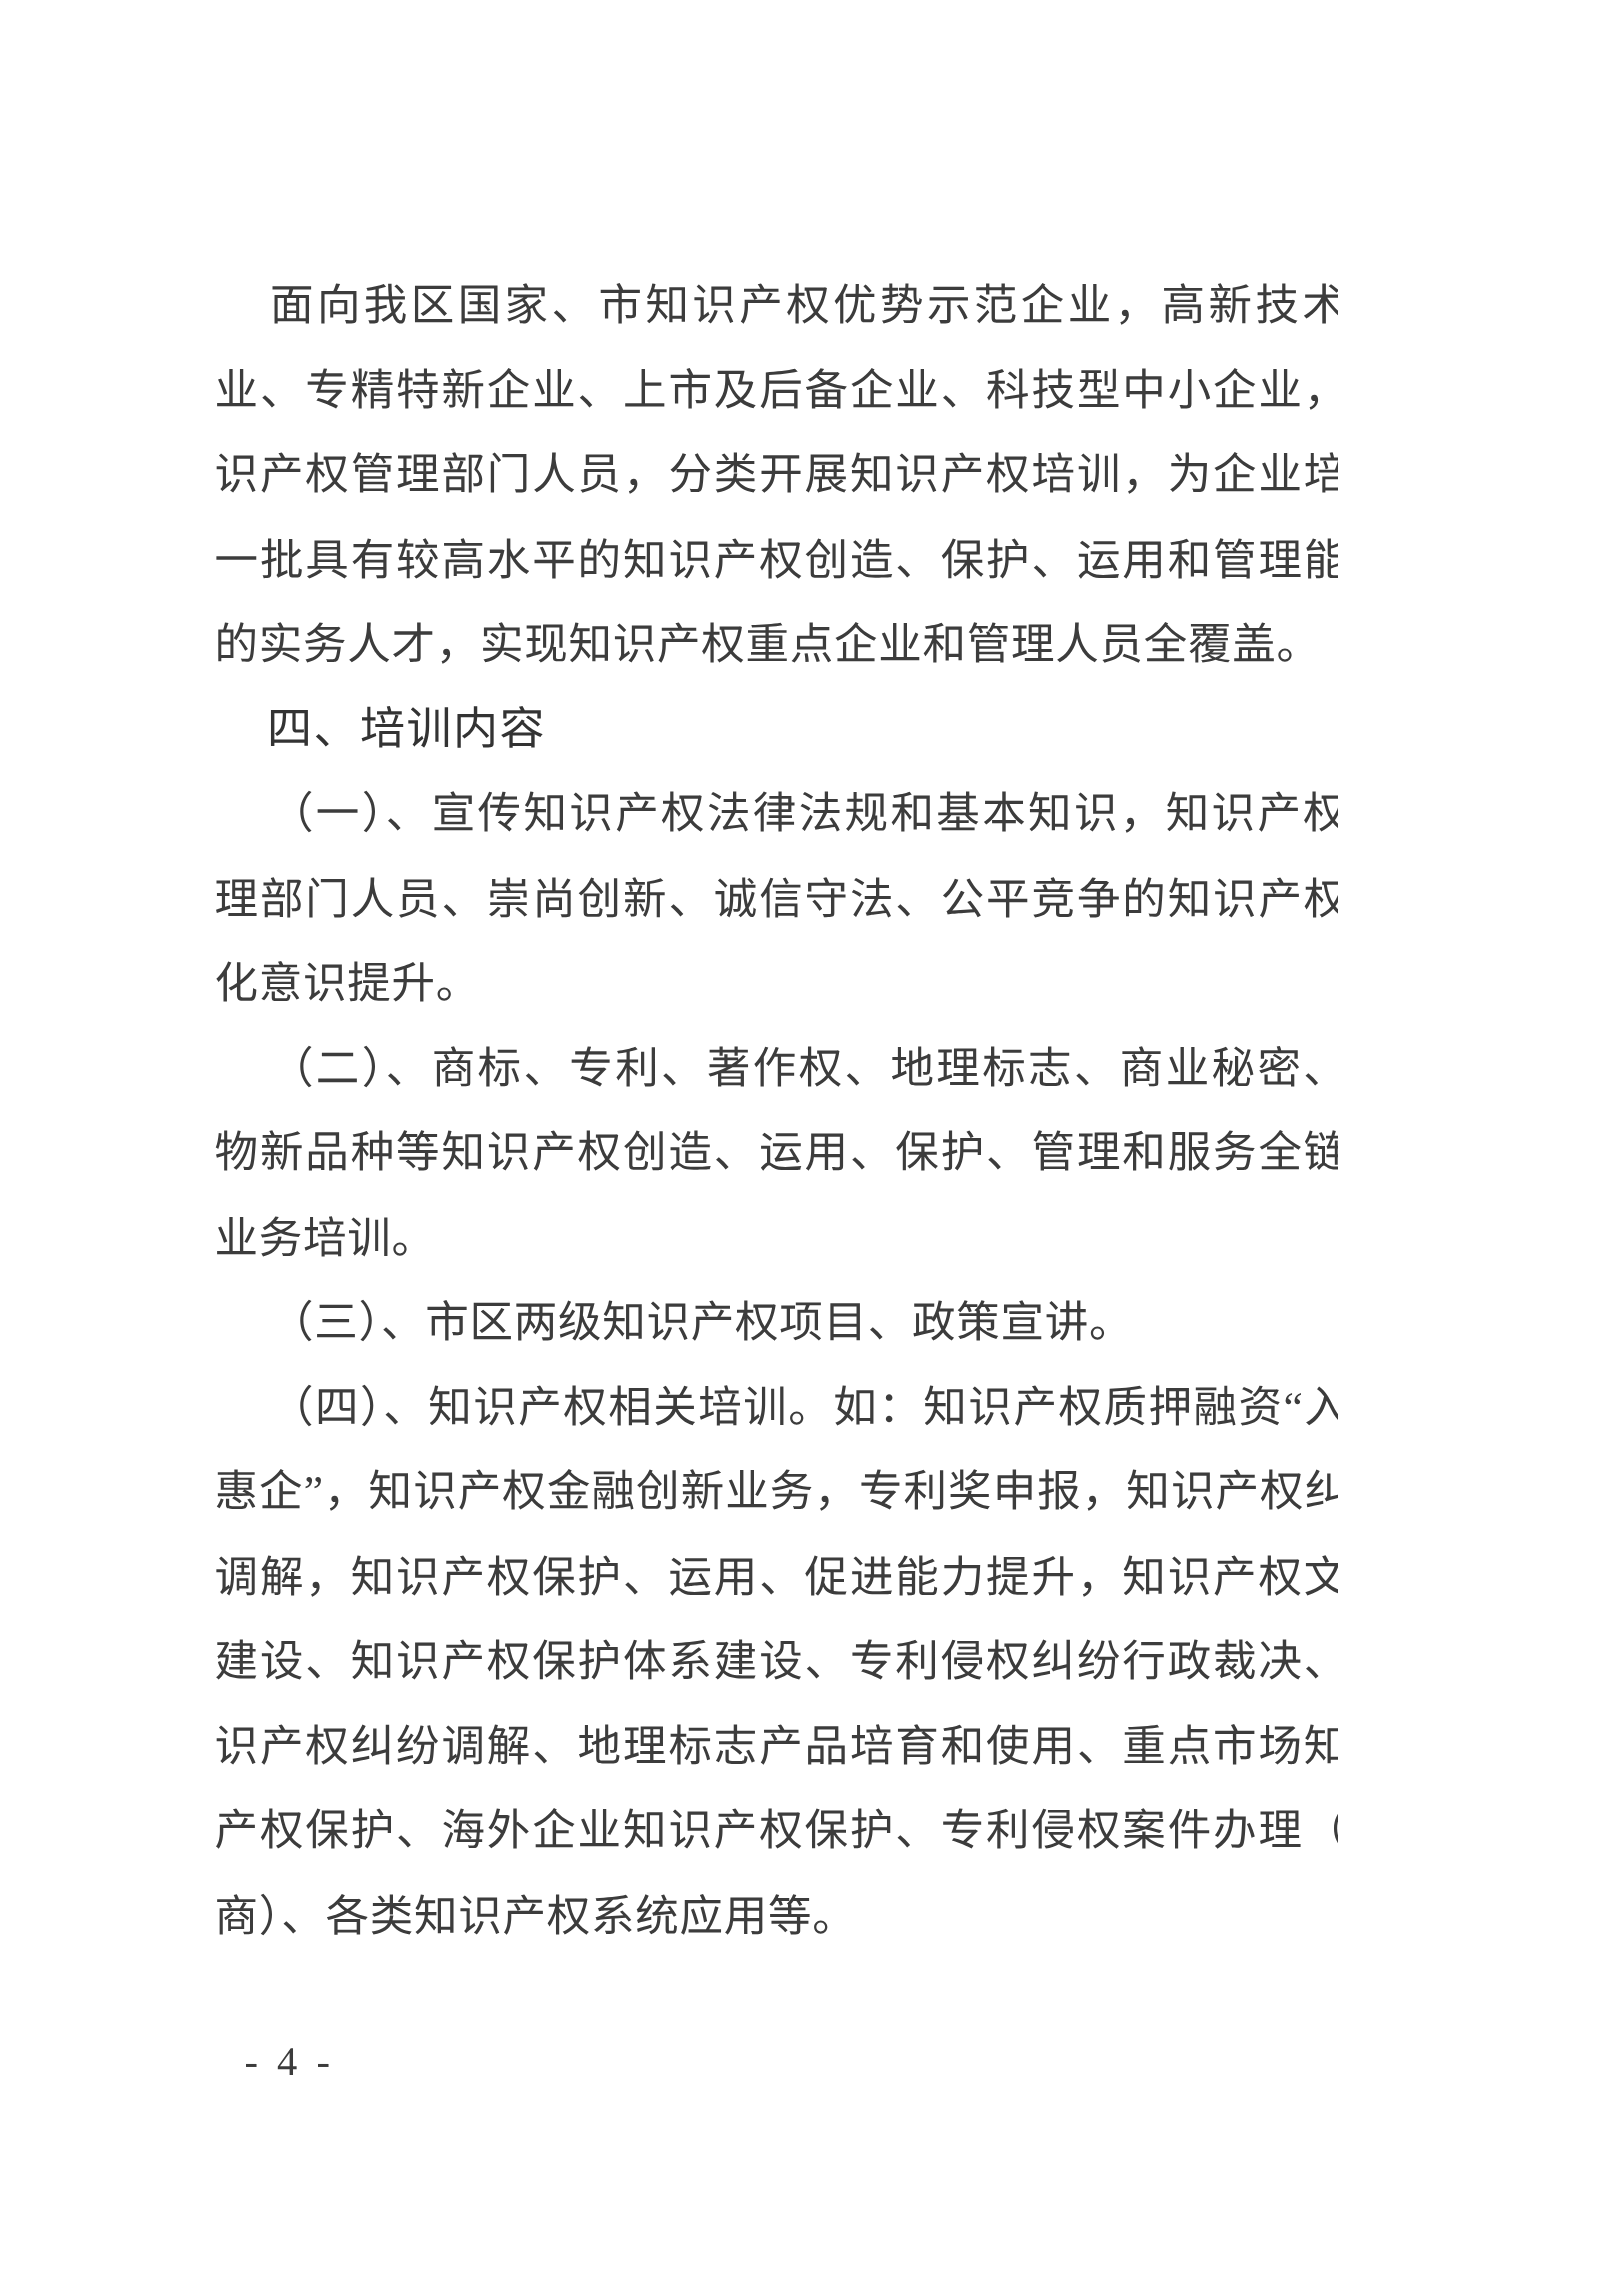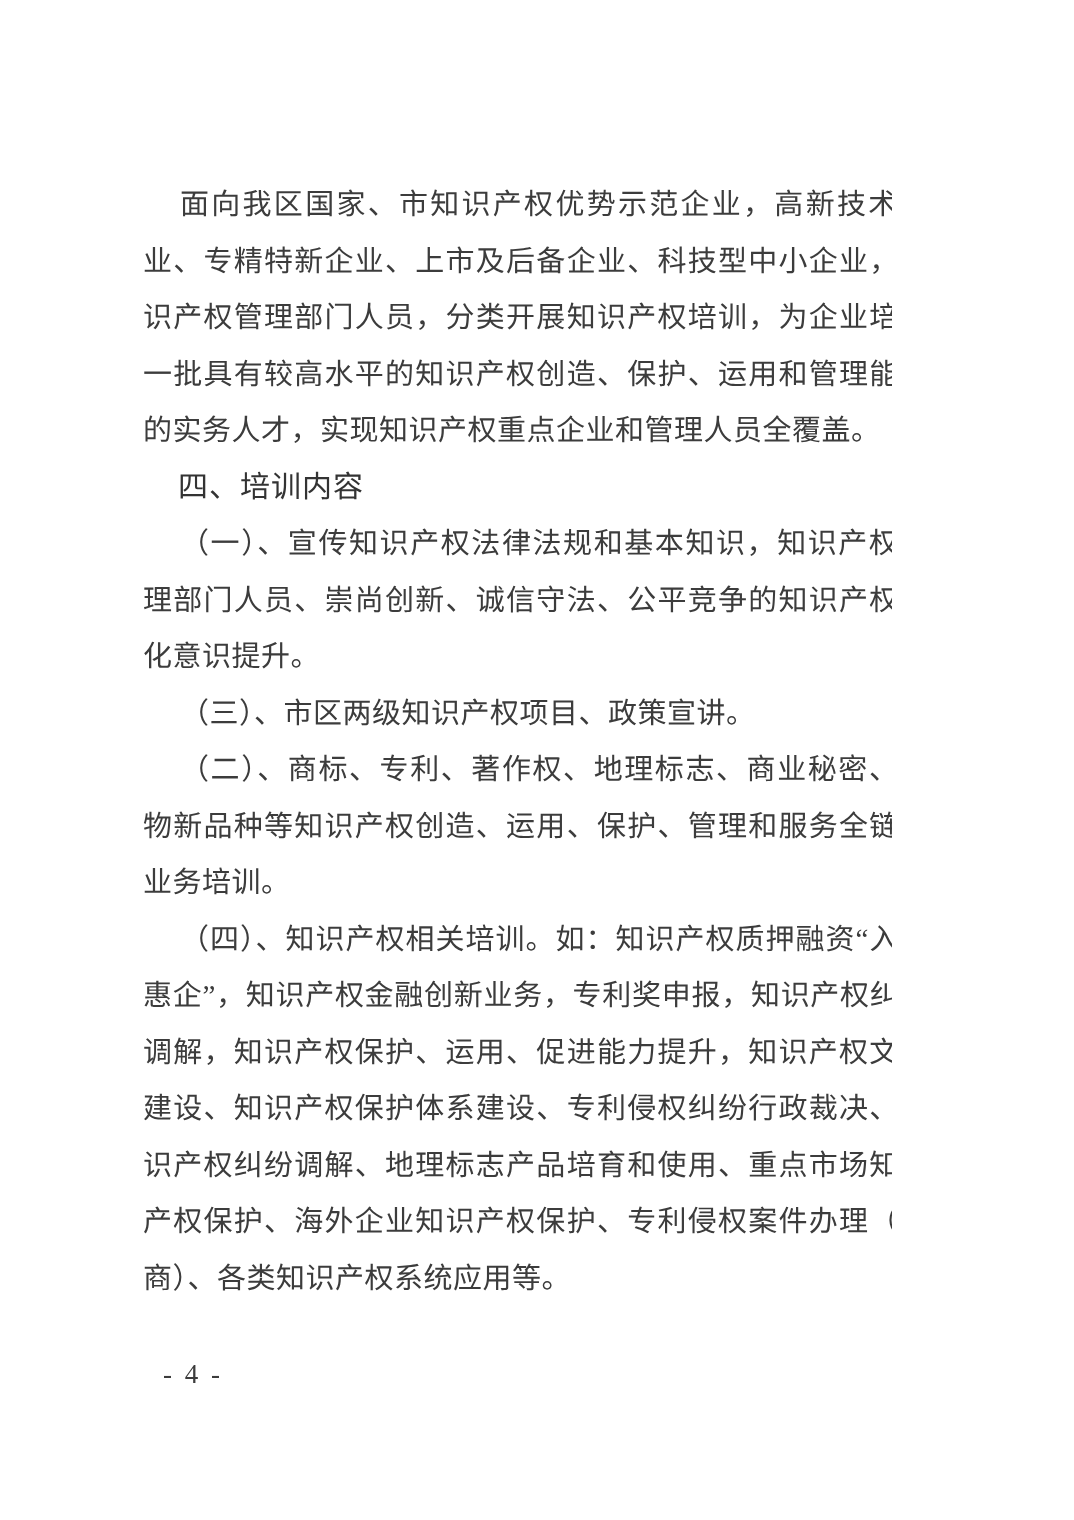--- a/index.html
+++ b/index.html
@@ -63,23 +63,23 @@
 <div class="page">
 
   <div class="doc-content">
 
     <p class="body-para">面向我区国家、市知识产权优势示范企业，高新技术企业、专精特新企业、上市及后备企业、科技型中小企业，知识产权管理部门人员，分类开展知识产权培训，为企业培养一批具有较高水平的知识产权创造、保护、运用和管理能力的实务人才，实现知识产权重点企业和管理人员全覆盖。</p>
 
     <h2 class="section-heading">四、培训内容</h2>
 
     <p class="body-para">（一）、宣传知识产权法律法规和基本知识，知识产权管理部门人员、崇尚创新、诚信守法、公平竞争的知识产权文化意识提升。</p>
 
+    <p class="body-para">（二）、商标、专利、著作权、地理标志、商业秘密、植物新品种等知识产权创造、运用、保护、管理和服务全链条业务培训。</p>
+
     <p class="body-para">（三）、市区两级知识产权项目、政策宣讲。</p>
-
-    <p class="body-para">（二）、商标、专利、著作权、地理标志、商业秘密、植物新品种等知识产权创造、运用、保护、管理和服务全链条业务培训。</p>
 
     <p class="body-para">（四）、知识产权相关培训。如：知识产权质押融资“入园惠企”，知识产权金融创新业务，专利奖申报，知识产权纠纷调解，知识产权保护、运用、促进能力提升，知识产权文化建设、知识产权保护体系建设、专利侵权纠纷行政裁决、知识产权纠纷调解、地理标志产品培育和使用、重点市场知识产权保护、海外企业知识产权保护、专利侵权案件办理（电商）、各类知识产权系统应用等。</p>
 
 
   </div>
 
   <div class="page-number">- 4 -</div>
 
 </div>
 

